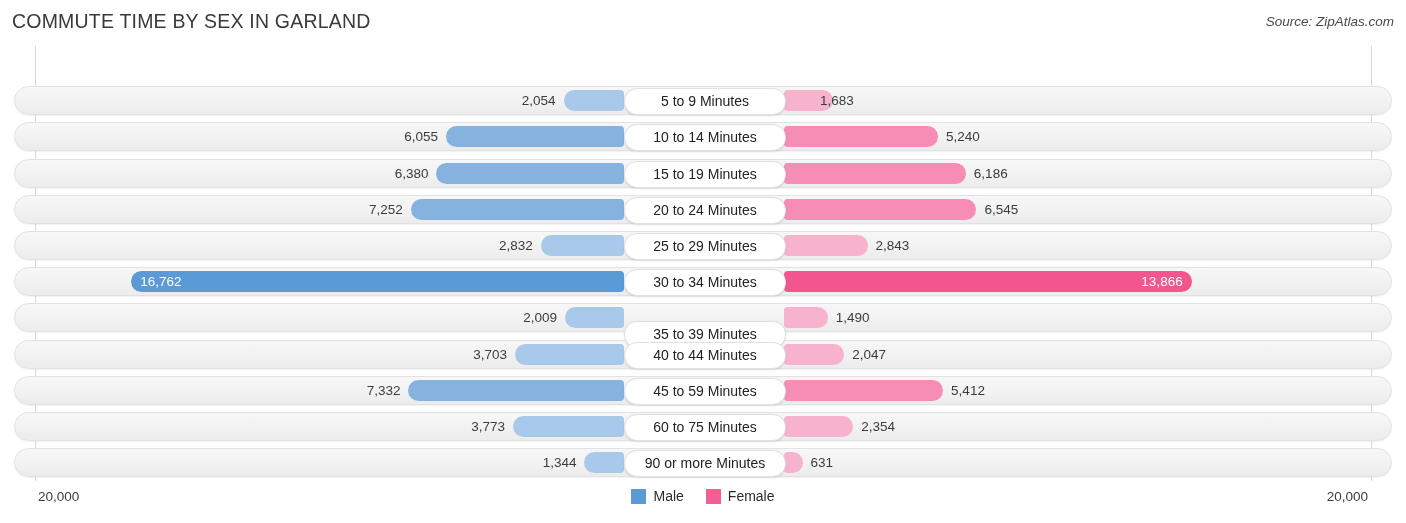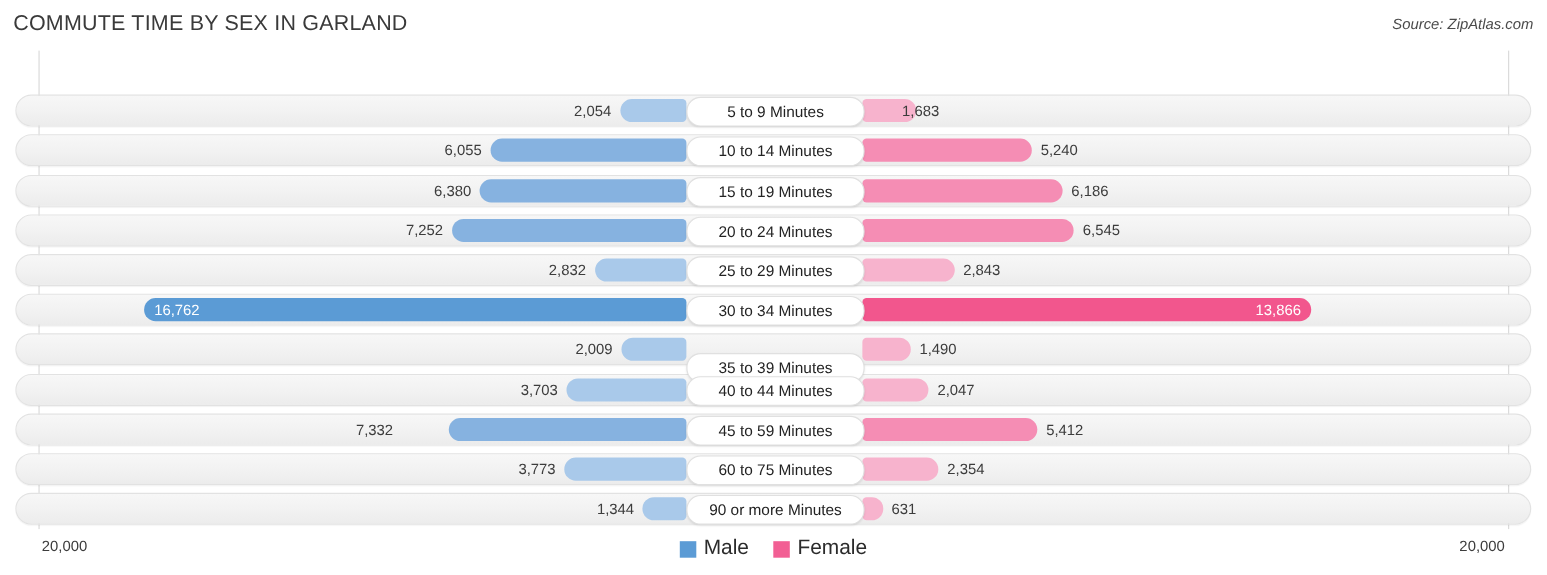--- a/index.html
+++ b/index.html
@@ -146,21 +146,21 @@
     display: flex;
     align-items: center;
     gap: 7px;
   }
   .legend-swatch {
     width: 15px;
     height: 15px;
     display: inline-block;
   }
   .legend-text {
-    font-size: 19px;
+    font-size: 14px;
     color: #2b2b2b;
   }
 </style>
 </head>
 <body>
 
 <div id="header">
   <div id="chart-title">COMMUTE TIME BY SEX IN GARLAND</div>
   <div id="source-label">Source: ZipAtlas.com</div>
 </div>
@@ -220,21 +220,21 @@
     </div>
     <div class="row" style="top: 293.6px;">
       <div class="bar male" style="left: 500.132px; width: 108.868px; background: rgb(169, 201, 234);"></div>
       <div class="bar-value male" style="left: 372.132px; width: 120px;">3,703</div>
       <div class="bar female" style="left: 769px; width: 60.1818px; background: rgb(247, 179, 205);"></div>
       <div class="bar-value female" style="left: 837.182px; width: 120px;">2,047</div>
       <div class="cat-pill" style="left: 609px; width: 160px;">40 to 44 Minutes</div>
     </div>
     <div class="row" style="top: 329.8px;">
       <div class="bar male" style="left: 393.439px; width: 215.561px; background: rgb(134, 178, 224);"></div>
-      <div class="bar-value male" style="left: 265.439px; width: 120px; text-align: center;">7,332</div>
+      <div class="bar-value male" style="left: 265.439px; width: 120px;">7,332</div>
       <div class="bar female" style="left: 769px; width: 159.113px; background: rgb(245, 141, 180);"></div>
       <div class="bar-value female" style="left: 936.113px; width: 120px;">5,412</div>
       <div class="cat-pill" style="left: 609px; width: 160px;">45 to 59 Minutes</div>
     </div>
     <div class="row" style="top: 366px;">
       <div class="bar male" style="left: 498.074px; width: 110.926px; background: rgb(169, 201, 234);"></div>
       <div class="bar-value male" style="left: 370.074px; width: 120px;">3,773</div>
       <div class="bar female" style="left: 769px; width: 69.2076px; background: rgb(247, 179, 205);"></div>
       <div class="bar-value female" style="left: 846.208px; width: 120px;">2,354</div>
       <div class="cat-pill" style="left: 609px; width: 160px;">60 to 75 Minutes</div>

